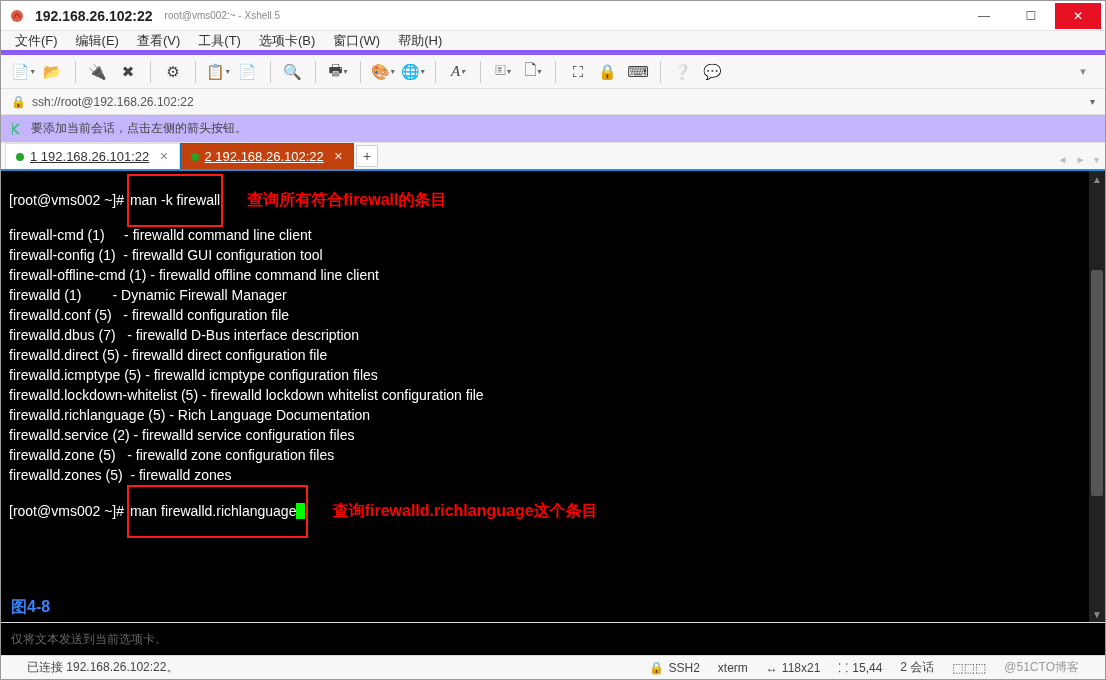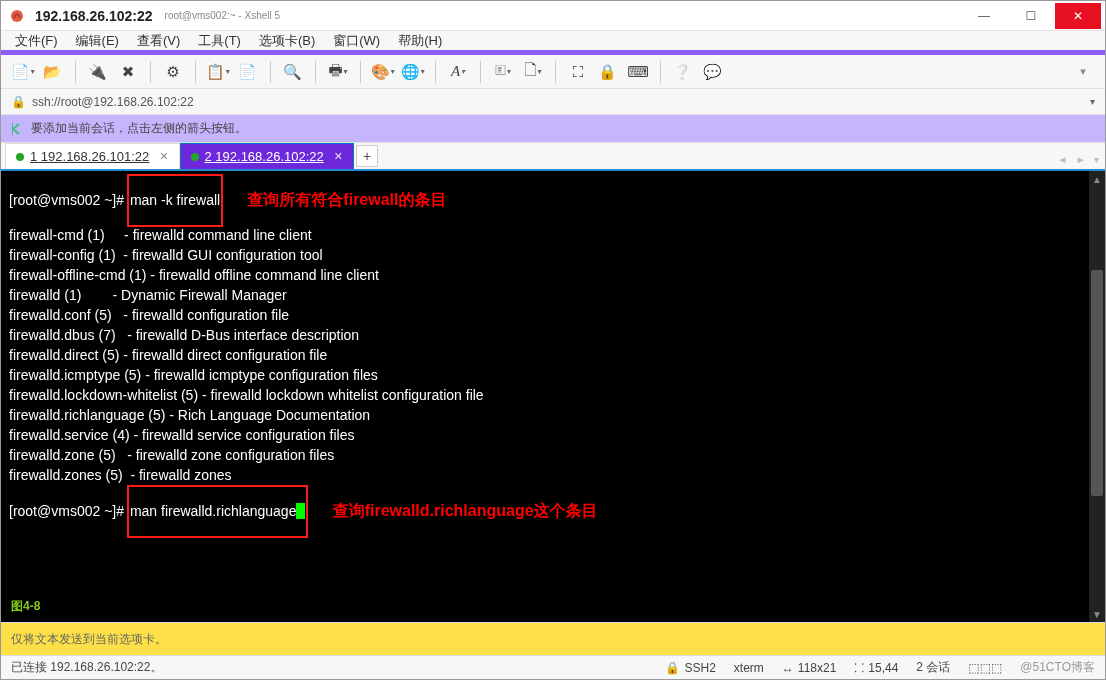--- a/index.html
+++ b/index.html
@@ -18,35 +18,35 @@
 .toolbar .sep { width: 1px; height: 22px; background: #ccc; margin: 0 4px; }
 .addressbar { height: 26px; display: flex; align-items: center; padding: 0 10px; background: #f7f7f7; border-bottom: 1px solid #e0e0e0; font-size: 12px; color: #555; }
 .addressbar .lock { margin-right: 6px; color: #777; }
 .addressbar .drop { margin-left: auto; color: #666; font-size: 10px; }
 .hintbar { height: 28px; display: flex; align-items: center; padding: 0 8px; background: #c4b5fd; border-bottom: 1px solid #e0e0e0; font-size: 12px; color: #444; gap: 6px; }
 .hintbar .cb-icon { width: 16px; height: 16px; }
 .tabbar { height: 28px; display: flex; align-items: flex-end; background: #f7f7f7; border-bottom: 2px solid #268bd2; padding-left: 4px; position: relative; }
 .tab { height: 26px; display: flex; align-items: center; padding: 0 10px; gap: 6px; font-size: 13px; background: #fff; border: 1px solid #ddd; border-bottom: none; color: #333; }
 .tab .dot { width: 8px; height: 8px; border-radius: 50%; background: #26a626; }
 .tab .tab-label { text-decoration: underline; }
-.tab.active { background: #6d28d9; color: #fff; border-color: #0078c8; }
+.tab.active { background: #c2410c; color: #fff; border-color: #0078c8; }
 .tab .close-x { font-size: 11px; color: #888; margin-left: 4px; }
 .tab.active .close-x { color: rgba(255,255,255,0.85); }
 .tab-add { width: 22px; height: 22px; border: 1px solid #ccc; background: #fff; display: flex; align-items: center; justify-content: center; margin-left: 2px; font-size: 14px; color: #555; margin-bottom: 2px; }
 .tabnav { position: absolute; right: 6px; bottom: 4px; display: flex; align-items: center; gap: 4px; color: #bbb; font-size: 10px; }
 .terminal { flex: 1; background: #000; color: #fff; font-family: "Consolas","Courier New",monospace; font-size: 14px; line-height: 19px; padding: 4px 8px 4px 8px; position: relative; white-space: pre; overflow: hidden; }
 .terminal .hl-red { outline: 2px solid #ff1a1a; outline-offset: -1px; display: inline-block; padding: 16px 2px; }
 .terminal .anno-red { color: #ff0000; font-family: "Microsoft YaHei",sans-serif; font-weight: bold; font-size: 16px; }
 .terminal .cursor { background: #00ff00; display: inline-block; width: 9px; height: 16px; vertical-align: text-bottom; }
-.figlabel { position: absolute; left: 10px; bottom: 6px; color: #84cc16; font-family: "Microsoft YaHei",sans-serif; font-weight: bold; font-size: 12px; }
+.figlabel { position: absolute; left: 10px; bottom: 6px; color: #3b82f6; font-family: "Microsoft YaHei",sans-serif; font-weight: bold; font-size: 16px; }
 .term-scroll { position: absolute; right: 0; top: 0; bottom: 0; width: 16px; background: #222; }
 .term-scroll .thumb { position: absolute; top: 22%; height: 50%; left: 2px; right: 2px; background: #555; border-radius: 2px; }
 .term-scroll .ar { position: absolute; left: 0; right: 0; height: 16px; display: flex; align-items: center; justify-content: center; color: #888; font-size: 10px; }
-.infobar { height: 24px; background: #fde047; border-top: 1px solid #ddd; display: flex; align-items: center; padding: 16px 10px; font-size: 12px; color: #666; }
-.statusbar { height: 24px; background: #f7f7f7; border-top: 1px solid #ddd; display: flex; align-items: center; padding: 0 10px; font-size: 12px; color: #444; gap: 18px; }
+.infobar { height: 24px; background: #000000; border-top: 1px solid #ddd; display: flex; align-items: center; padding: 16px 10px; font-size: 12px; color: #666; }
+.statusbar { height: 24px; background: #f7f7f7; border-top: 1px solid #ddd; display: flex; align-items: center; padding: 0 26px; font-size: 12px; color: #444; gap: 18px; }
 .statusbar .spacer { flex: 1; }
 .statusbar .sv { display: flex; align-items: center; gap: 4px; }
 .watermark { color: #999; font-size: 12px; }
 </style>
 </head>
 <body>
 
 <div class="titlebar">
   <svg class="app-icon" viewBox="0 0 16 16">
       <circle cx="8" cy="8" r="6" fill="#e05d44"></circle>
@@ -137,21 +137,21 @@
 <span>firewall-cmd (1)     - firewalld command line client</span>
 <span>firewall-config (1)  - firewalld GUI configuration tool</span>
 <span>firewall-offline-cmd (1) - firewalld offline command line client</span>
 <span>firewalld (1)        - Dynamic Firewall Manager</span>
 <span>firewalld.conf (5)   - firewalld configuration file</span>
 <span>firewalld.dbus (7)   - firewalld D-Bus interface description</span>
 <span>firewalld.direct (5) - firewalld direct configuration file</span>
 <span>firewalld.icmptype (5) - firewalld icmptype configuration files</span>
 <span>firewalld.lockdown-whitelist (5) - firewalld lockdown whitelist configuration file</span>
 <span>firewalld.richlanguage (5) - Rich Language Documentation</span>
-<span>firewalld.service (4) - firewalld service configuration files</span>
+<span>firewalld.service (2) - firewalld service configuration files</span>
 <span>firewalld.zone (5)   - firewalld zone configuration files</span>
 <span>firewalld.zones (5)  - firewalld zones</span>
 <span>[root@vms002 ~]# </span><span class="hl-red"><span>man firewalld.richlanguage</span><span class="cursor"></span></span>   <span class="anno-red">查询firewalld.richlanguage这个条目</span>
 <span class="figlabel">图4-8</span>
   <div class="term-scroll">
     <div class="ar" style="top:0">▲</div>
     <div class="thumb"></div>
     <div class="ar" style="bottom:0">▼</div>
   </div>
 </div>

